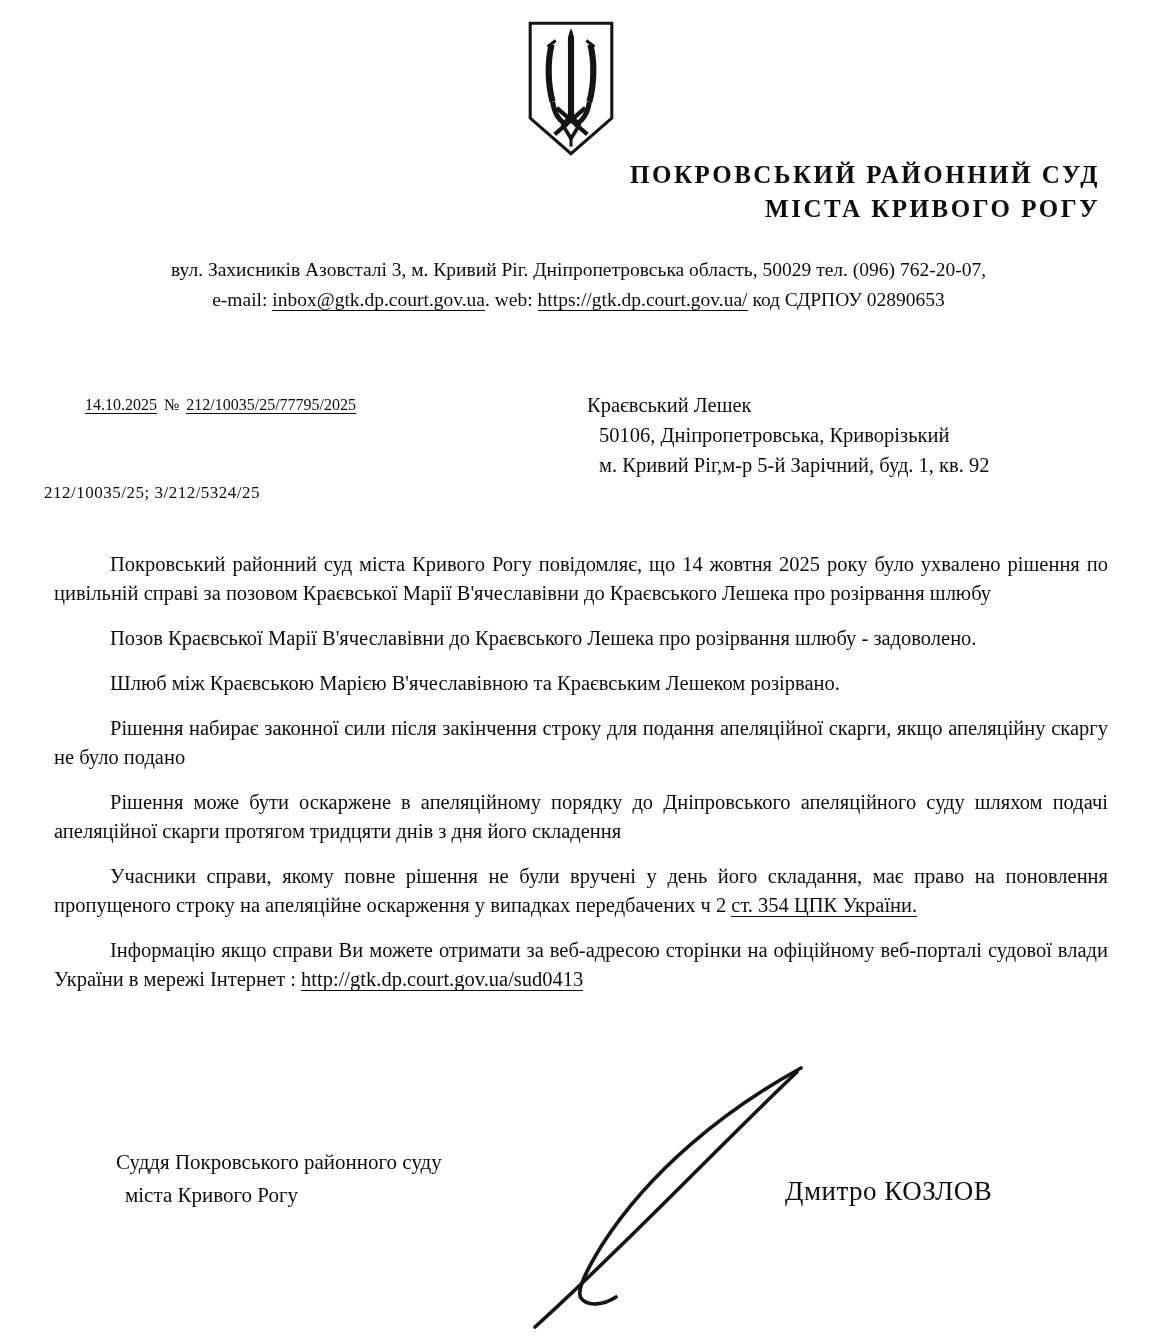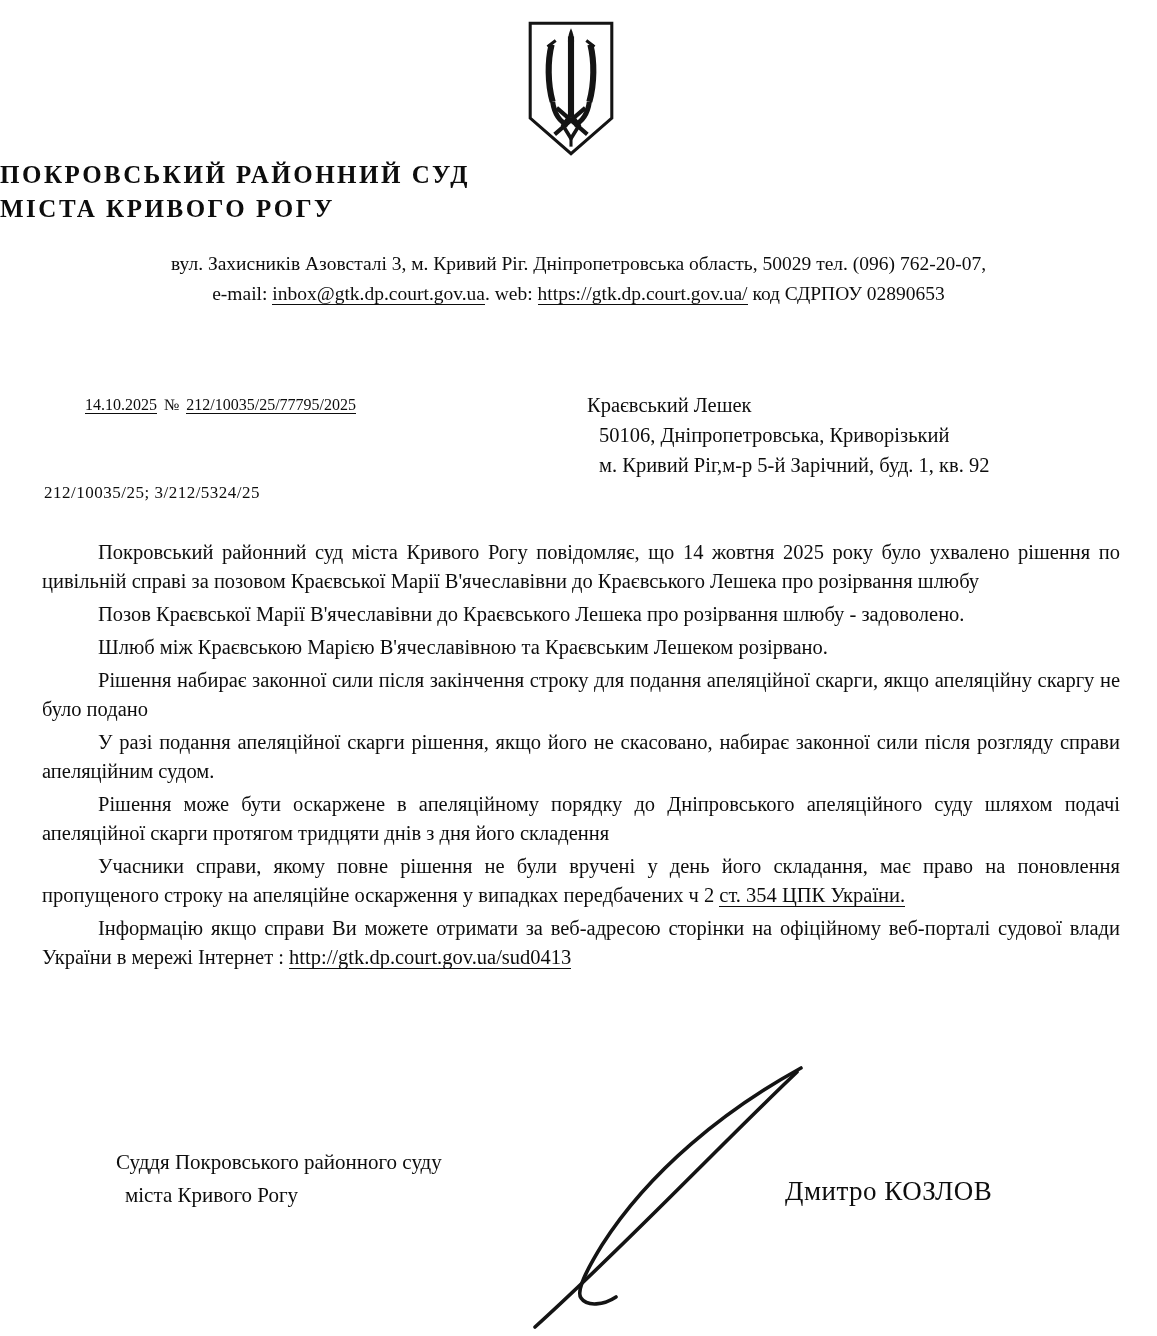--- a/index.html
+++ b/index.html
@@ -8,38 +8,38 @@
     width:1157px;height:1336px;
     background:#ffffff;
     color:#0d0d0d;
     font-family:"Liberation Serif","DejaVu Serif",serif;
     overflow:hidden;
     margin:0 auto;
   }
   .emblem{position:absolute;left:520px;top:20px;width:102px;height:138px;}
   .court-name{
     position:absolute;left:0;top:158px;width:1100px;
-    text-align:left;font-weight:bold;font-size:25px;letter-spacing:2.5px;
+    text-align:right;font-weight:bold;font-size:25px;letter-spacing:2.5px;
     line-height:34px;
   }
   .address{
-    position:absolute;left:0;top:249px;width:1157px;
+    position:absolute;left:0;top:255px;width:1157px;
     text-align:center;font-size:19.5px;line-height:30px;
   }
   .u{border-bottom:1.6px solid #0d0d0d;}
   .ref-line{position:absolute;left:38px;top:396px;font-size:16px;margin-left:47px;}
   .ref-line .sp{margin:0 7px;border:none;}
   .case-ref{position:absolute;left:44px;top:483px;font-size:17px;letter-spacing:.5px;}
   .recipient{position:absolute;left:587px;top:390px;font-size:20.5px;line-height:30px;}
   .recipient .ind{padding-left:12px;}
   .body-text{
     position:absolute;left:38px;top:534px;width:1086px;
     font-size:20.5px;line-height:29px;text-align:justify;
   }
-  .body-text p{margin:4px;text-indent:56px;}
+  .body-text p{margin:16px;text-indent:56px;}
   .sig-left{position:absolute;left:98px;top:1146px;font-size:21px;line-height:33px;margin-left:18px;}
   .sig-left .ind{padding-left:9px;}
   .sig-name{position:absolute;left:785px;top:1176px;font-size:27px;letter-spacing:.5px;}
   .signature-svg{position:absolute;left:480px;top:1055px;width:360px;height:281px;pointer-events:none;}
   .ink{stroke:#141414;fill:none;}
 </style>
 </head>
 <body>
 
 <div class="page">
@@ -80,21 +80,20 @@
     <div>Краєвський Лешек</div>
     <div class="ind">50106, Дніпропетровська, Криворізький</div>
     <div class="ind">м. Кривий Ріг,м-р 5-й Зарічний, буд. 1, кв. 92</div>
   </div>
 
   <div class="body-text">
     <p>Покровський районний суд міста Кривого Рогу повідомляє, що 14 жовтня 2025 року було ухвалено рішення по цивільній справі за позовом Краєвської Марії В'ячеславівни до Краєвського Лешека про розірвання шлюбу</p>
     <p>Позов Краєвської Марії В'ячеславівни до Краєвського Лешека про розірвання шлюбу - задоволено.</p>
     <p>Шлюб між Краєвською Марією В'ячеславівною та Краєвським Лешеком розірвано.</p>
     <p>Рішення набирає законної сили після закінчення строку для подання апеляційної скарги, якщо апеляційну скаргу не було подано</p>
-    <p>У разі подання апеляційної скарги рішення, якщо його не скасовано, набирає законної сили після розгляду справи апеляційним судом.</p>
     <p>Рішення може бути оскаржене в апеляційному порядку до Дніпровського апеляційного суду шляхом подачі апеляційної скарги протягом тридцяти днів з дня його складення</p>
     <p><span>Учасники справи, якому повне рішення не були вручені у день його складання, має право на поновлення пропущеного строку на апеляційне оскарження у випадках передбачених ч 2 </span><span class="u">ст. 354 ЦПК України.</span></p>
     <p><span>Інформацію якщо справи Ви можете отримати за веб-адресою сторінки на офіційному веб-порталі судової влади України в мережі Інтернет : </span><span class="u">http://gtk.dp.court.gov.ua/sud0413</span></p>
   </div>
 
   <div class="sig-left">
     <div>Суддя Покровського районного суду</div>
     <div class="ind">міста Кривого Рогу</div>
   </div>
 

